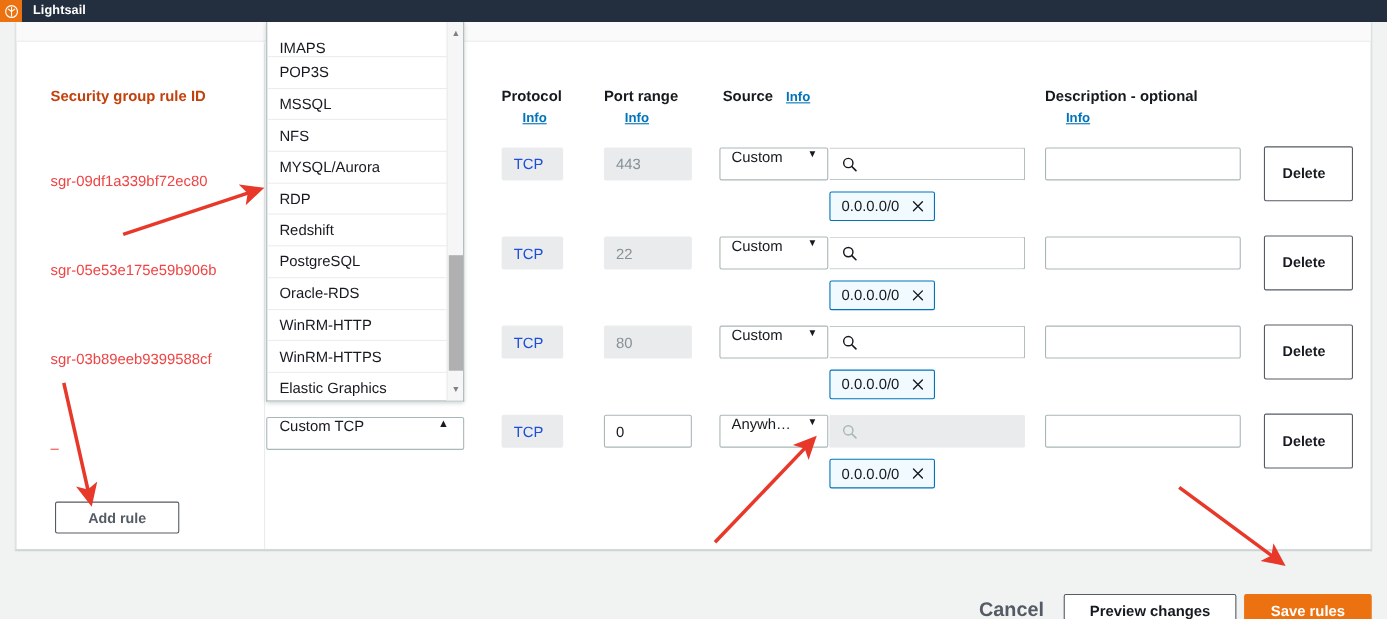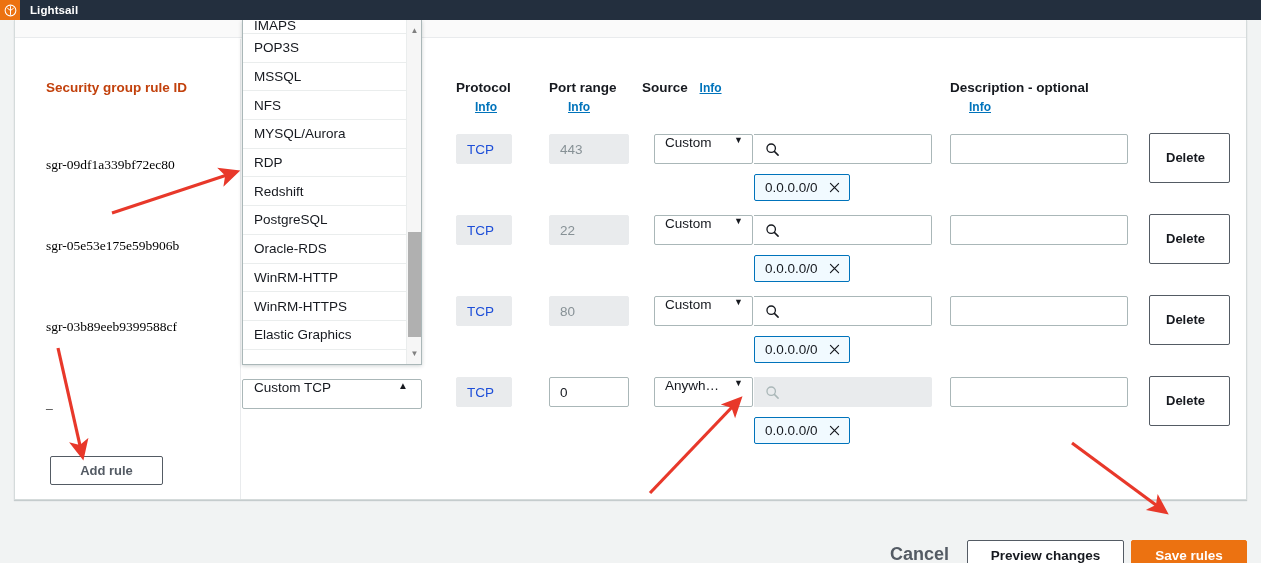--- a/index.html
+++ b/index.html
@@ -73,23 +73,22 @@
     position: absolute; left: 0; top: 19px;
     width: 226px; height: 460px;
     border-right: 1px solid #e9ebed;
   }
   .lcol-head {
     position: absolute; left: 31px; top: 41px;
     font-size: 13.5px; font-weight: bold; color: #c2410c;
   }
   .rule-id {
     position: absolute; left: 31px;
-    font-size: 13.5px; color: #000000;
+    font-size: 13.5px; color: #ef4444;
     white-space: nowrap;
-    font-family: Liberation Serif, serif;
   }
   .rule-id.r0 { top: 118px; }
   .rule-id.r1 { top: 199px; }
   .rule-id.r2 { top: 280px; }
   .rule-id.r3 { top: 361px; }
 
   
   #add-rule-btn {
     position: absolute; left: 35px; top: 436px;
     width: 113px; height: 29px;
@@ -120,21 +119,21 @@
     font-size: 12px; font-weight: bold; color: #0073bb;
     text-decoration: underline;
   }
   .col-head .inf-inline {
     margin-left: 8px;
     font-size: 12px; font-weight: bold; color: #0073bb;
     text-decoration: underline;
   }
   .ch-protocol { left: 14px; }
   .ch-port     { left: 107px; }
-  .ch-source   { left: 200px; }
+  .ch-source   { left: 215px; }
   .ch-desc     { left: 508px; }
   .ch-desc .inf { margin-left: 19px; }
 
   .row { position: absolute; left: 0; width: 806px; height: 81px; }
   .row.r0 { top: 95px; }
   .row.r1 { top: 176px; }
   .row.r2 { top: 257px; }
   .row.r3 { top: 338px; }
 
   .cell-protocol {
@@ -248,21 +247,21 @@
   .proto-item {
     height: 28.7px;
     display: flex; align-items: center;
     padding-left: 11px;
     font-size: 13.5px;
     color: #16191f;
     border-bottom: 1px solid #eaeded;
     cursor: pointer;
     white-space: nowrap;
   }
-  .proto-item.partial { height: 14px; align-items: flex-end; padding-bottom: 0; }
+  .proto-item.partial { height: 32px; align-items: flex-end; padding-bottom: 0; }
   #proto-scrollbar {
     position: absolute; right: 0; top: 0;
     width: 15px; height: 345px;
     background: #f6f6f6;
     border-left: 1px solid #eaeded;
     cursor: pointer;
   }
   #proto-scrollbar .arr {
     position: absolute; left: 0; width: 15px; height: 15px;
     display: flex; align-items: center; justify-content: center;

